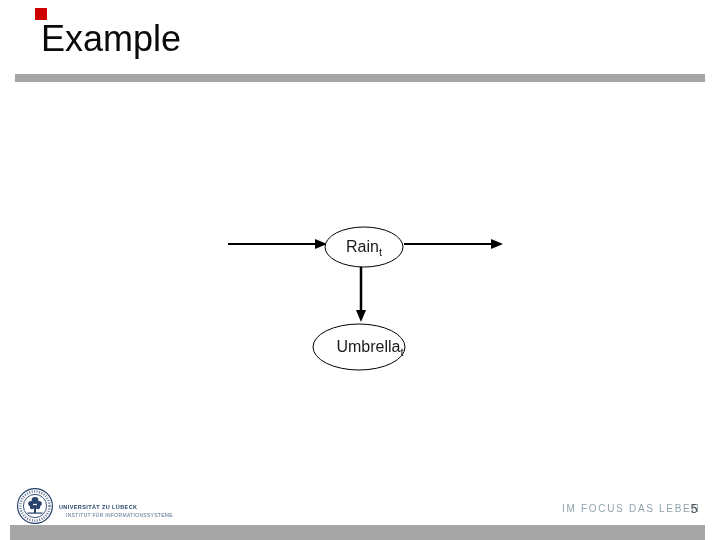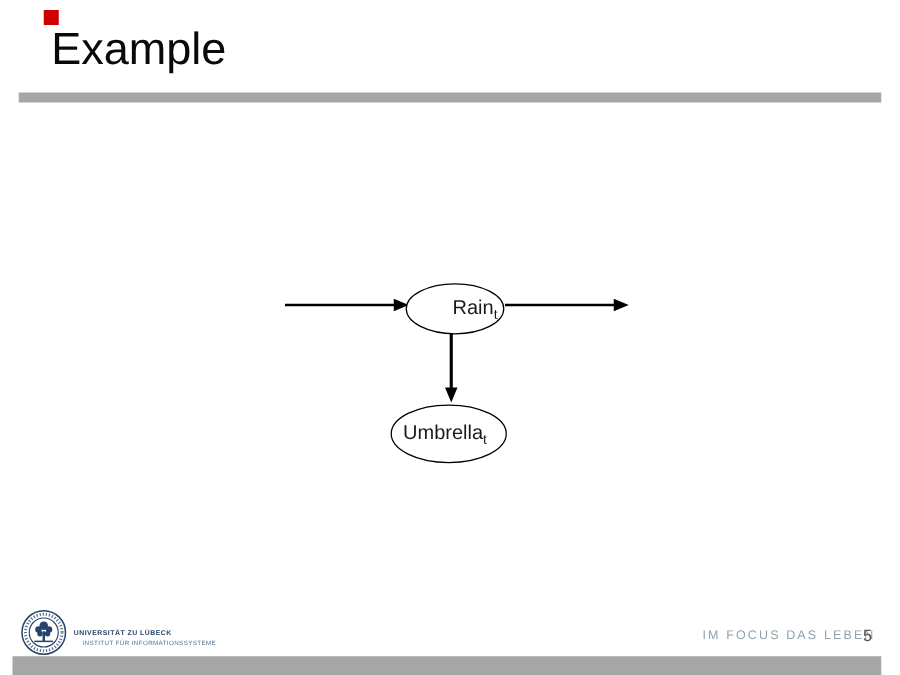--- a/index.html
+++ b/index.html
@@ -36,22 +36,22 @@
     position: absolute;
     font-size: 16px; color: #1a1a1a;
     text-align: center;
     white-space: nowrap;
   }
   .node-label sub {
     font-size: 11px;
     vertical-align: -4px;
     line-height: 0;
   }
-  .rain-label   { left: 327px; top: 236px; width: 74px; height: 22px; line-height: 22px; margin-left: 16px; }
-  .umbrella-label { left: 310px; top: 336px; width: 92px; height: 22px; line-height: 22px; text-align: center; }
+  .rain-label   { left: 327px; top: 236px; width: 74px; height: 22px; line-height: 22px; }
+  .umbrella-label { left: 324px; top: 336px; width: 92px; height: 22px; line-height: 22px; text-align: center; }
 
   .seal-logo {
     position: absolute; left: 16px; top: 487px;
     width: 38px; height: 38px;
   }
   .uni-text {
     position: absolute; left: 59px; top: 504px;
     color: #24456b;
   }
   .uni-line1 {

